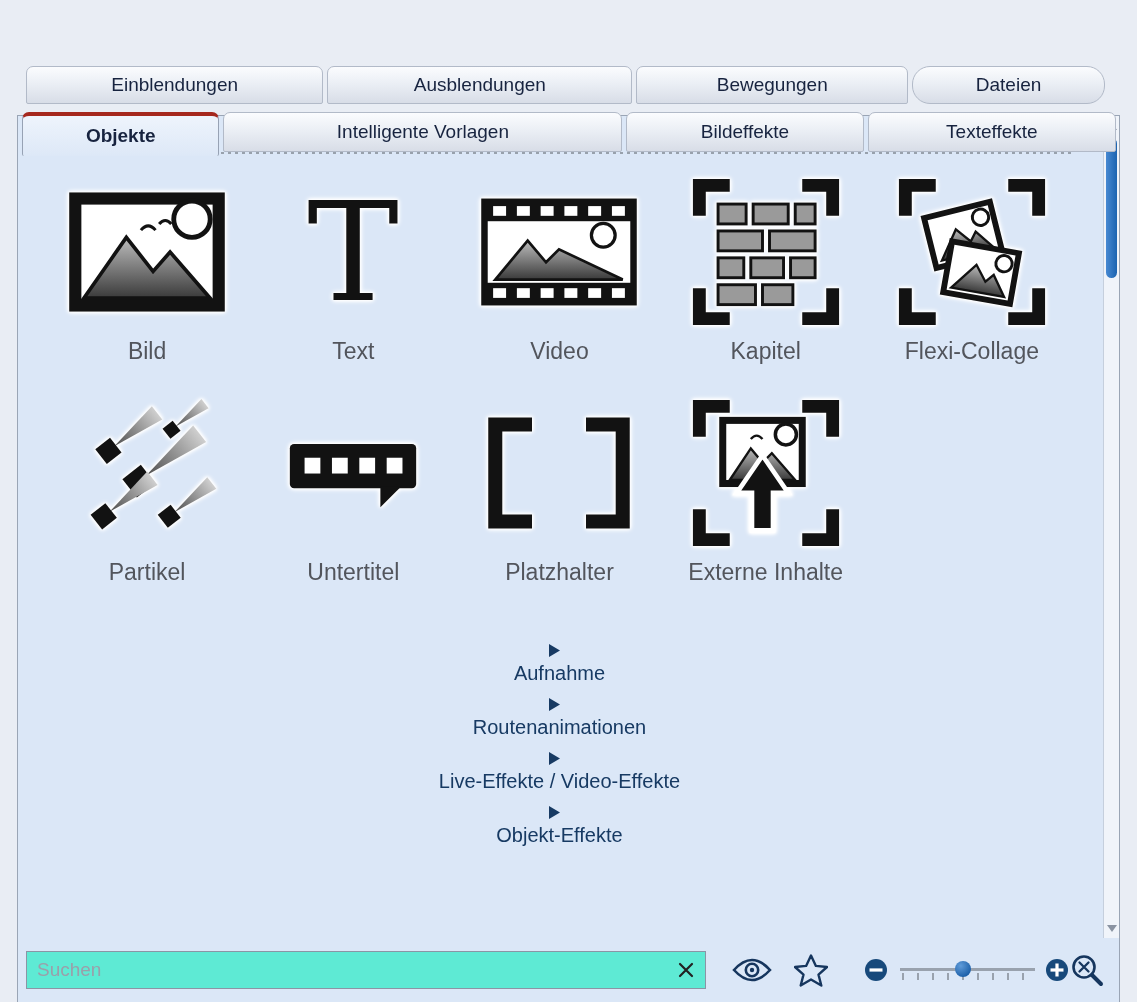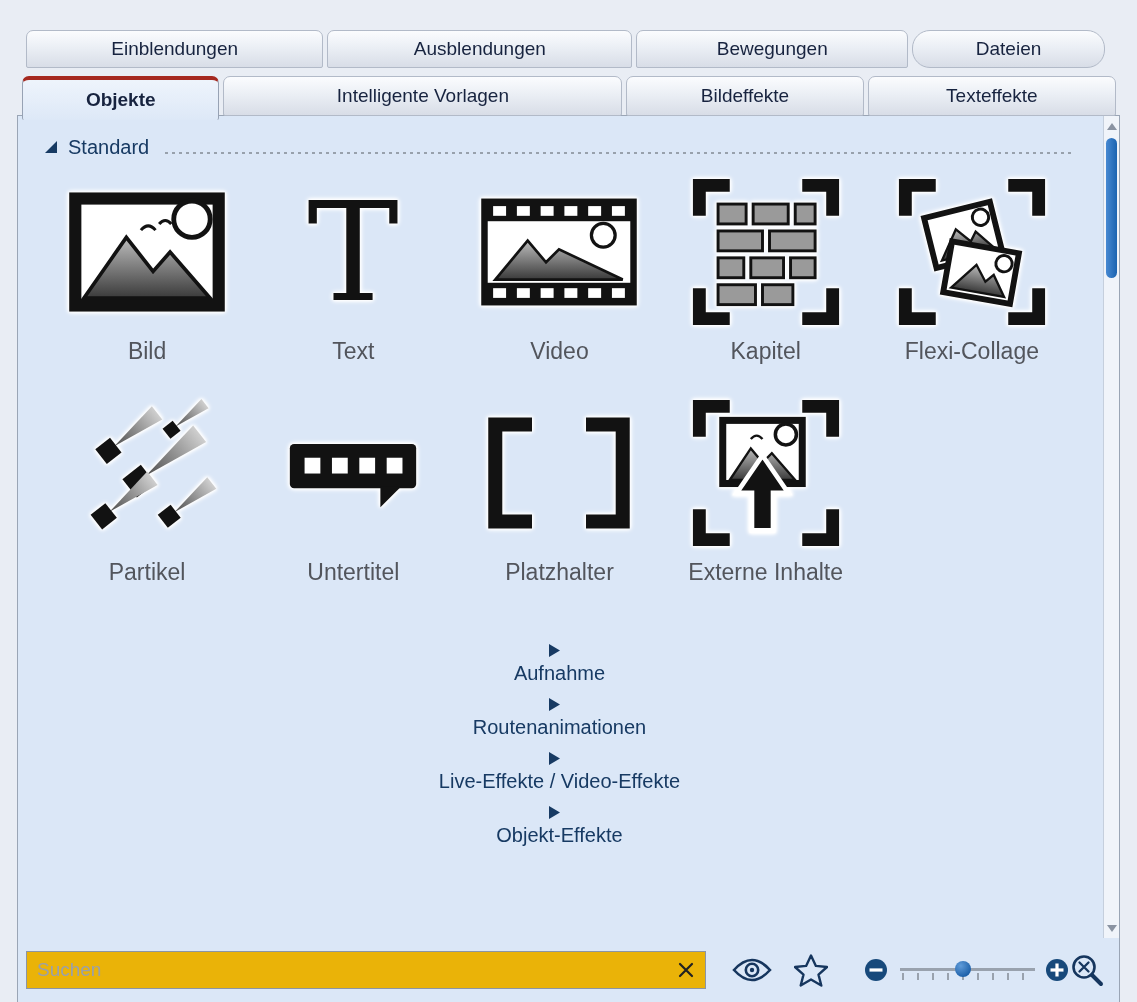--- a/index.html
+++ b/index.html
@@ -1,21 +1,21 @@
 <!DOCTYPE html>
 <html><head>
 <meta charset="utf-8">
 <style>
   html,body{margin:0;padding:0;width:1137px;height:1002px;overflow:hidden;
     background:#e9edf4;font-family:"Liberation Sans",sans-serif;}
   .panel{position:absolute;inset:0;}
 
   
   .tabs-row{display:flex;gap:4px;}
-  .tabs-row-1{padding:30px 32px 0 26px;height:38px;}
+  .tabs-row-1{padding:30px 32px 0 26px;height:38px;margin-top:36px;}
   .tabs-row-2{padding:8px 21px 0 22px;height:41px;position:relative;z-index:2;}
   .tab{display:flex;align-items:center;justify-content:center;
     background:linear-gradient(#fbfcfe 0%,#ebeff5 45%,#d8dde7 100%);
     border:1px solid #b2bac8;border-radius:7px 7px 2px 2px;
     font-size:19px;color:#17233f;cursor:default;box-sizing:border-box;}
   .tabs-row-1 .tab{height:38px;}
   .tabs-row-2 .tab{height:40px;}
   .t-r1-0{flex:300 0 0;} .t-r1-1{flex:308 0 0;} .t-r1-2{flex:274 0 0;} .t-r1-3{flex:194 0 0;border-radius:18px;}
   .t-r2-0{flex:196 0 0;} .t-r2-1{flex:398 0 0;} .t-r2-2{flex:236 0 0;} .t-r2-3{flex:247 0 0;}
   .tab.active{background:linear-gradient(#eef4fc 0%,#dde8f7 100%);
@@ -50,21 +50,21 @@
   .sb-up{top:2px;} .sb-down{bottom:2px;}
   .sb-thumb{position:absolute;left:2px;width:11px;top:22px;height:140px;border-radius:6px;
     background:linear-gradient(to right,#4789d2,#1b63b0);}
 
   
   .bottom-bar{position:absolute;left:17px;right:17px;bottom:0;height:64px;
     background:#dbe7f7;border-left:1px solid #9aa5b5;border-right:1px solid #9aa5b5;
     box-sizing:border-box;display:flex;align-items:center;padding:0 14px 0 8px;}
   .search-wrap{position:relative;width:680px;flex:0 0 680px;}
   .search-input{width:100%;height:38px;box-sizing:border-box;border:1px solid #8b95a5;
-    background:#eab308;font-size:19px;padding:0 40px 0 10px;color:#333;outline:none;
+    background:#5eead4;font-size:19px;padding:0 40px 0 10px;color:#333;outline:none;
     font-family:"Liberation Sans",sans-serif;}
   .search-input::placeholder{color:#9aa0aa;}
   .clear-btn{position:absolute;right:8px;top:7px;width:24px;height:24px;display:flex;
     align-items:center;justify-content:center;cursor:pointer;}
   .bb-icon{display:flex;align-items:center;justify-content:center;cursor:pointer;}
   .eye{margin-left:26px;} .star{margin-left:22px;}
   .zoom-out{margin-left:36px;} .zoom-in{margin-left:10px;}
   .slider{position:relative;width:152px;height:30px;margin-left:12px;}
   .slider .track{position:absolute;left:0;right:0;top:13px;height:3px;background:#99a2ae;}
   .slider .ticks{position:absolute;left:2px;right:0;top:18px;height:7px;

